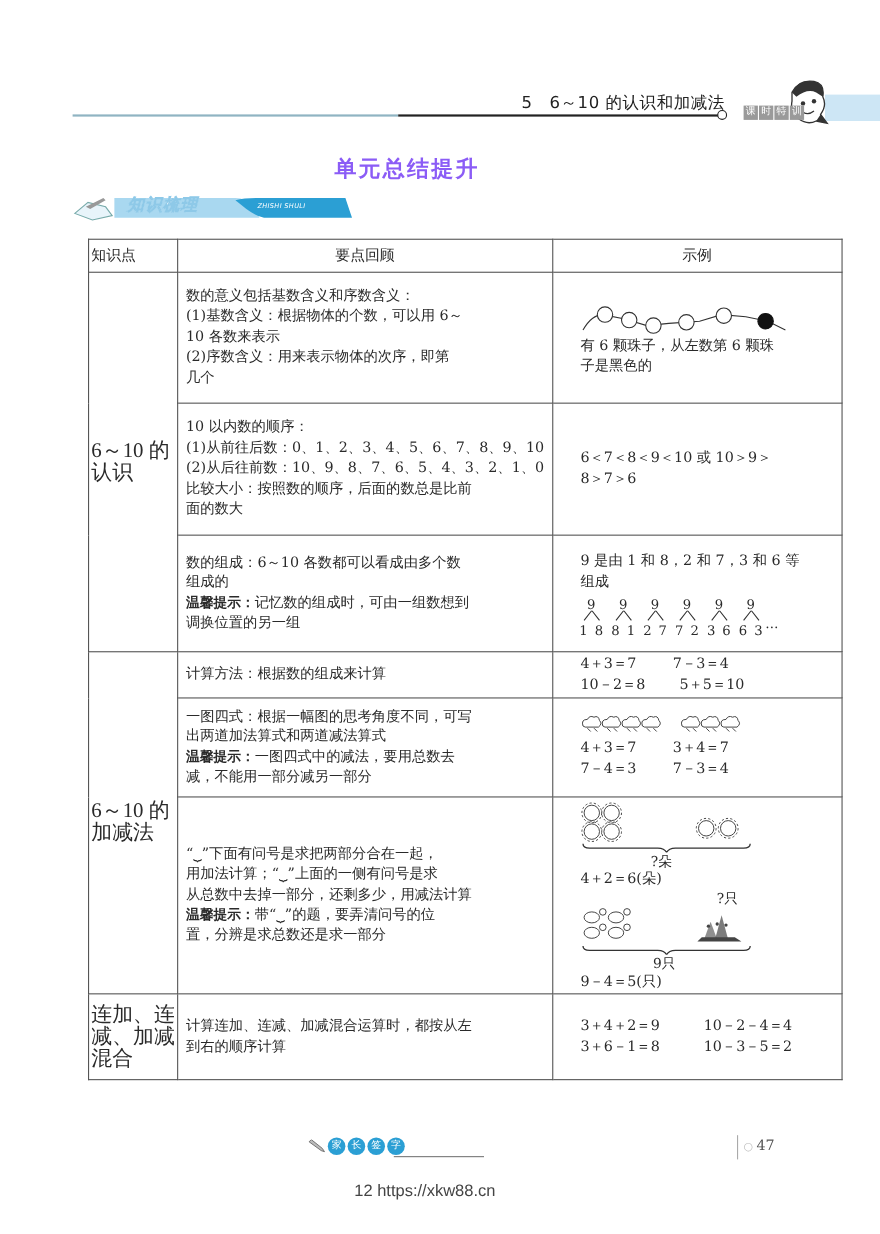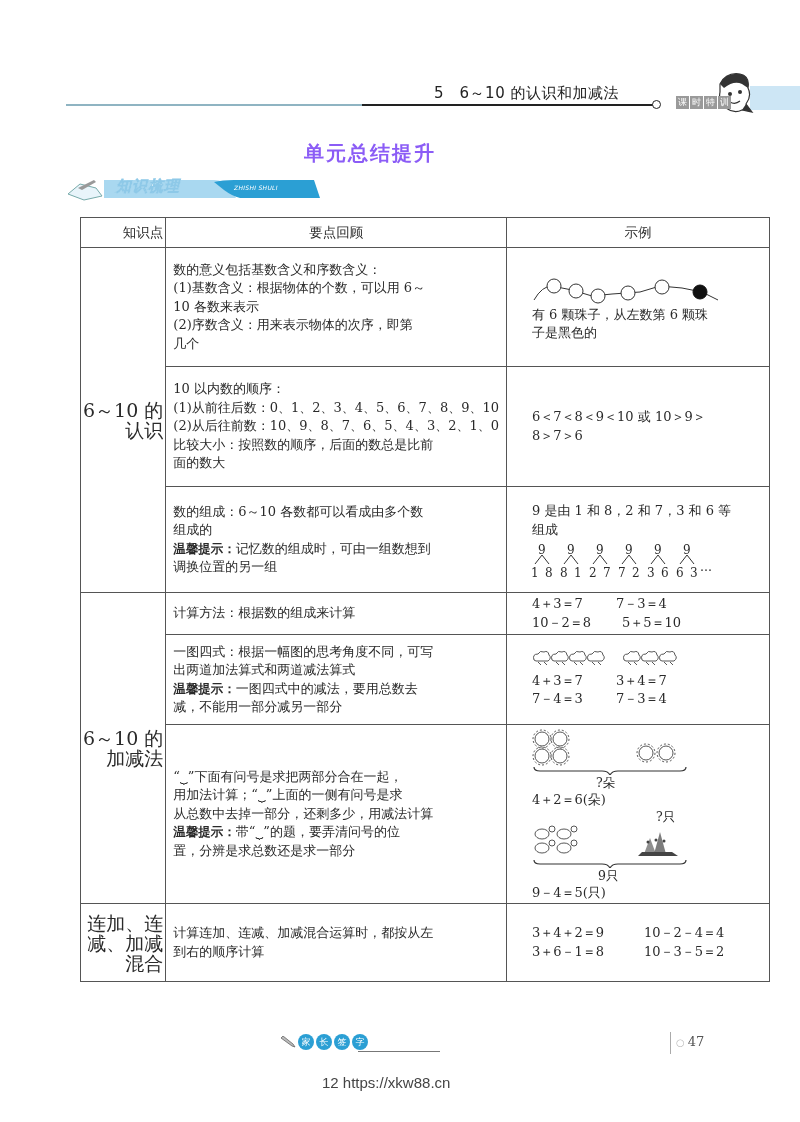--- a/index.html
+++ b/index.html
@@ -3,43 +3,43 @@
   <meta charset="utf-8">
   <style>
     * { box-sizing: border-box; margin: 0; padding: 0; }
     html, body { width: 800px; height: 1122px; background: #ffffff; overflow: hidden; }
     body { position: relative; font-family: "DejaVu Serif", "Liberation Serif", serif; color: #2a2a2a; }
 
     
     .hdr-line-blue { position: absolute; left: 66px; top: 104px; width: 296px; height: 2px; background: #8fb4c2; }
     .hdr-line-black { position: absolute; left: 362px; top: 104px; width: 292px; height: 2px; background: #222; }
     .hdr-dot { position: absolute; left: 652px; top: 100px; width: 9px; height: 9px; border: 1.5px solid #222; border-radius: 50%; background: #fff; }
-    .hdr-title { position: absolute; left: 434px; top: 84px; font-family: "DejaVu Sans", "Liberation Sans", sans-serif; font-size: 15px; color: #222; letter-spacing: 0.5px; white-space: nowrap; }
+    .hdr-title { position: absolute; left: 474px; top: 84px; font-family: "DejaVu Sans", "Liberation Sans", sans-serif; font-size: 15px; color: #222; letter-spacing: 0.5px; white-space: nowrap; }
     .hdr-tag { position: absolute; left: 676px; top: 96px; height: 13px; display: flex; gap: 1px; }
     .hdr-tag span { display: inline-block; width: 13px; height: 13px; background: #9a9a9a; color: #fff; font-size: 9px; line-height: 13px; text-align: center; font-family: "DejaVu Sans", sans-serif; }
     .hdr-band { position: absolute; left: 750px; top: 86px; width: 50px; height: 24px; background: #cde6f5; }
     .mascot { position: absolute; left: 712px; top: 70px; width: 44px; height: 44px; }
 
     
     .page-title { position: absolute; left: 0; width: 740px; top: 140px; text-align: center; font-family: "DejaVu Sans", "Liberation Sans", sans-serif; font-size: 20px; font-weight: bold; letter-spacing: 2px; color: #8b5cf6; }
 
     
     .banner { position: absolute; left: 64px; top: 176px; width: 260px; height: 26px; }
     .banner-label { position: absolute; left: 52px; top: 1px; font-family: "DejaVu Sans", sans-serif; font-size: 15px; font-style: italic; font-weight: bold; color: #ffffff; letter-spacing: 1px; -webkit-text-stroke: 0.6px #8ec9e8; }
     .banner-sub { position: absolute; left: 170px; top: 8px; font-family: "DejaVu Sans", sans-serif; font-size: 6px; font-style: italic; color: #ffffff; letter-spacing: 0.3px; }
 
     
     .kt { position: absolute; left: 80px; top: 217px; width: 568px; border-collapse: collapse; font-size: 13px; line-height: 18.5px; }
     .kt td, .kt th { border: 1px solid #555; vertical-align: middle; }
     .kt th { font-weight: normal; height: 30px; font-size: 13.5px; text-align: center; }
-    .kt .c1 { width: 58px; text-align: right; padding: 0 2px; }
+    .kt .c1 { width: 58px; text-align: left; padding: 0 2px; font-family: Liberation Serif, serif; }
     .kt .c2 { width: 300px; padding: 0 7px; }
     .kt .c3 { width: 210px; padding: 0 25px; }
     .kt td.c1 { font-size: 19px; line-height: 20px; }
-    .tip { font-family: Liberation Sans, sans-serif; font-weight: bold; font-size: 12.5px; }
+    .tip { font-family: Liberation Mono, monospace; font-weight: bold; font-size: 12.5px; }
     .line { display: block; white-space: nowrap; }
     .eq-grid { display: grid; grid-template-columns: 84px 100px; row-gap: 0; }
     .eq-grid.wide { grid-template-columns: 112px 100px; }
 
     .beads { display: block; width: 190px; height: 34px; }
     .split-wrap { display: flex; gap: 9px; margin-top: 2px; }
     .split { position: relative; width: 20px; height: 36px; font-size: 12px; }
     .split .top { position: absolute; left: 6px; top: 0; }
     .split svg { position: absolute; left: 2px; top: 14px; }
     .split .bl { position: absolute; left: -1px; top: 23px; }

